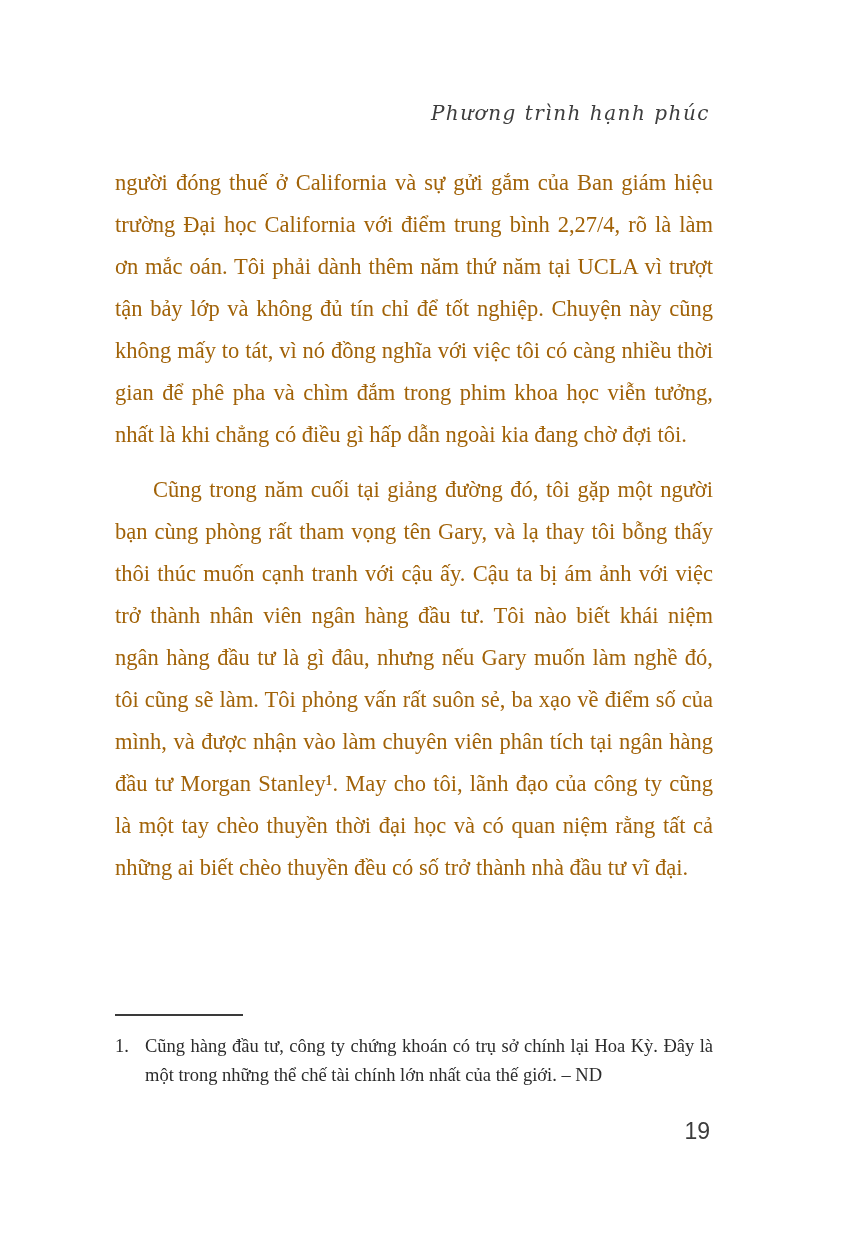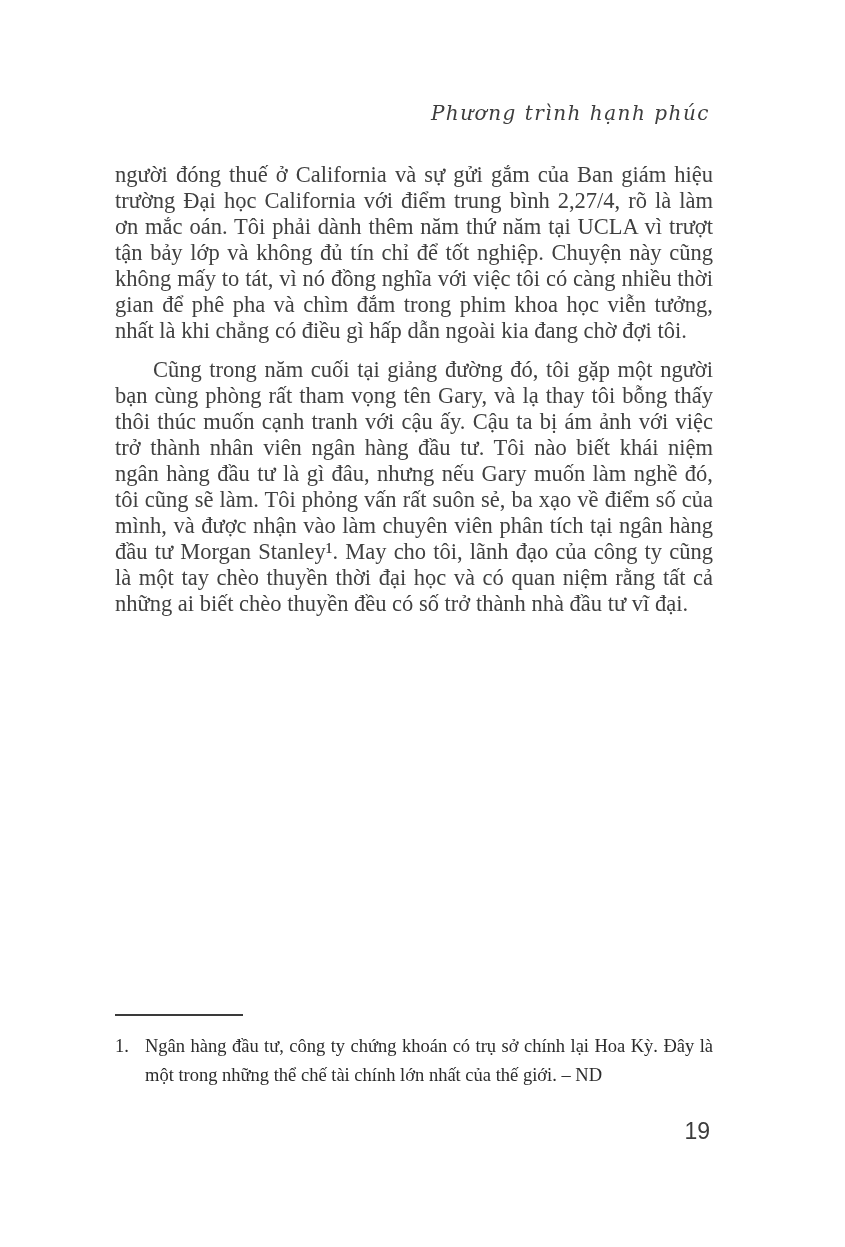--- a/index.html
+++ b/index.html
@@ -23,23 +23,23 @@
     font-size: 20px;
     letter-spacing: 1.5px;
     color: #3d3d3d;
   }
   .body-text {
     position: absolute;
     top: 162px;
     left: 115px;
     width: 598px;
     font-size: 22.5px;
-    line-height: 26px;
+    line-height: 42px;
     text-align: justify;
-    color: #404040;
+    color: #a16207;
   }
   .para { text-indent: 38px; margin-bottom: 13px; }
   .para.no-indent { text-indent: 0; }
   .footnote-area {
     position: absolute;
     left: 115px;
     top: 1014px;
     width: 598px;
   }
   .footnote-rule {
@@ -79,19 +79,19 @@
 
   <div class="body-text">
     <p class="para no-indent">người đóng thuế ở California và sự gửi gắm của Ban giám hiệu trường Đại học California với điểm trung bình 2,27/4, rõ là làm ơn mắc oán. Tôi phải dành thêm năm thứ năm tại UCLA vì trượt tận bảy lớp và không đủ tín chỉ để tốt nghiệp. Chuyện này cũng không mấy to tát, vì nó đồng nghĩa với việc tôi có càng nhiều thời gian để phê pha và chìm đắm trong phim khoa học viễn tưởng, nhất là khi chẳng có điều gì hấp dẫn ngoài kia đang chờ đợi tôi.</p>
     <p class="para">Cũng trong năm cuối tại giảng đường đó, tôi gặp một người bạn cùng phòng rất tham vọng tên Gary, và lạ thay tôi bỗng thấy thôi thúc muốn cạnh tranh với cậu ấy. Cậu ta bị ám ảnh với việc trở thành nhân viên ngân hàng đầu tư. Tôi nào biết khái niệm ngân hàng đầu tư là gì đâu, nhưng nếu Gary muốn làm nghề đó, tôi cũng sẽ làm. Tôi phỏng vấn rất suôn sẻ, ba xạo về điểm số của mình, và được nhận vào làm chuyên viên phân tích tại ngân hàng đầu tư Morgan Stanley¹. May cho tôi, lãnh đạo của công ty cũng là một tay chèo thuyền thời đại học và có quan niệm rằng tất cả những ai biết chèo thuyền đều có số trở thành nhà đầu tư vĩ đại.</p>
   </div>
 
   <div class="footnote-area">
     <div class="footnote-rule"></div>
     <div class="footnote">
       <span class="fn-marker">1.</span>
-      <span class="fn-text">Ngân hàng đầu tư, công ty chứng khoán có trụ sở chính lại Hoa Kỳ. Đây là một trong những thể chế tài chính lớn nhất của thế giới. – ND</span>
+      <span class="fn-text">Cũng hàng đầu tư, công ty chứng khoán có trụ sở chính lại Hoa Kỳ. Đây là một trong những thể chế tài chính lớn nhất của thế giới. – ND</span>
     </div>
   </div>
 
   <div class="page-number">19</div>
 
 </div>
 
 </body></html>

